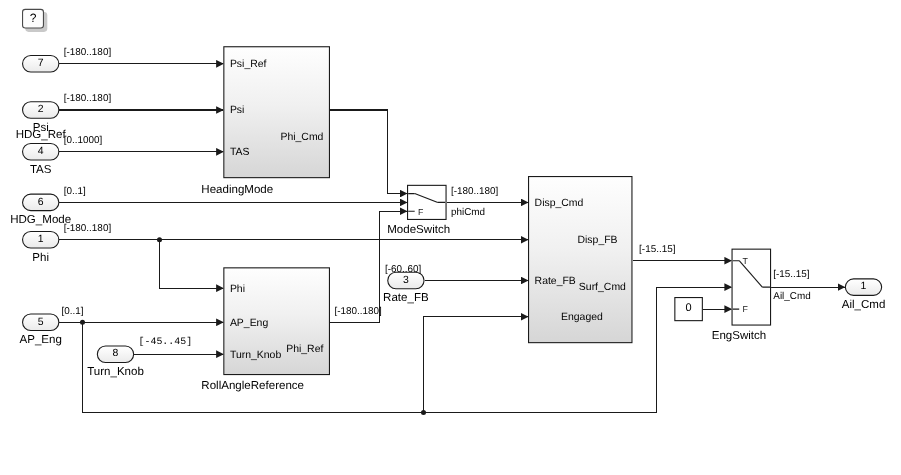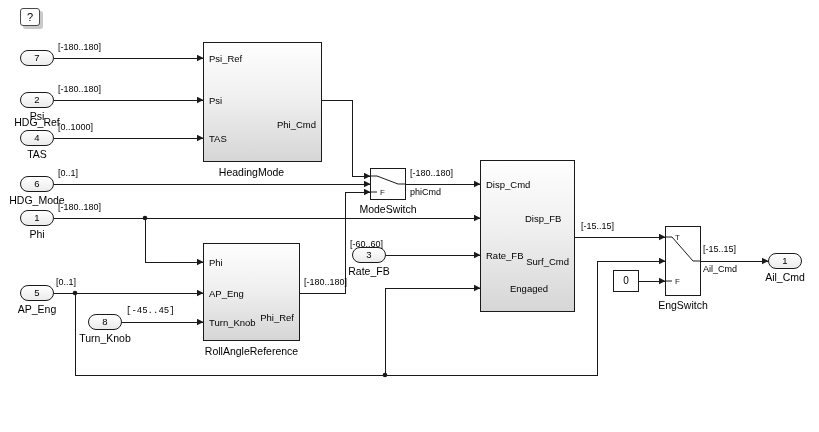--- a/index.html
+++ b/index.html
@@ -23,21 +23,21 @@
     background: linear-gradient(180deg, #fefefe 0%, #f0f0f0 45%, #d6d6d6 100%);
     border: 1px solid #1a1a1a;
   }
   .swblk { position: absolute; z-index: 2; background: #fff; border: 1px solid #1a1a1a; }
   .constblk {
     position: absolute; z-index: 2; background: #fff; border: 1px solid #1a1a1a;
     font-size: 10px; text-align: center; line-height: 19px;
   }
   .pin  { position: absolute; left: 5px;  font-size: 9.5px; line-height: 10px; white-space: nowrap; }
   .pout { position: absolute; right: 5px; font-size: 9.5px; line-height: 10px; white-space: nowrap; margin-top: 24px; }
-  .bname  { position: absolute; z-index: 2; text-align: center; font-size: 10.5px; line-height: 12px; }
+  .bname  { position: absolute; z-index: 2; font-size: 10.5px; line-height: 12px; }
   .plabel { position: absolute; z-index: 2; text-align: center; font-size: 10.5px; line-height: 12px; }
   .rng { position: absolute; z-index: 2; font-size: 9px;  line-height: 10px; white-space: nowrap; }
   .sig { position: absolute; z-index: 2; font-size: 9px;  line-height: 10px; white-space: nowrap; }
   .copyright { position: absolute; left: 0; top: 403px; width: 819px; text-align: center;
                font-size: 10px; color: #3d3d3d; z-index: 2; }
   .glyph { position: absolute; left: 0; top: 0; }
 </style>
 </head>
 <body>
 
@@ -102,21 +102,21 @@
   <div class="rng" style="left:56px;top:277px;">[0..1]</div>
 
   <div class="oval" style="left:88px;top:314px;">8</div>
   <div class="plabel" style="left:70px;top:332px;width:70px;">Turn_Knob</div>
   <div class="rng" style="left:126px;top:306px;font-family:Liberation Mono, monospace;">[-45..45]</div>
 
   <div class="oval" style="left:352px;top:247px;">3</div>
   <div class="plabel" style="left:334px;top:265px;width:70px;">Rate_FB</div>
   <div class="rng" style="left:350px;top:239px;">[-60..60]</div>
 
-  <div class="blk" style="left:203px;top:42px;width:119px;height:120px;">
+  <div class="blk" style="left:203px;top:42px;width:97px;height:120px;">
     <span class="pin" style="top:11px;">Psi_Ref</span>
     <span class="pin" style="top:53px;">Psi</span>
     <span class="pin" style="top:91px;">TAS</span>
     <span class="pout" style="top:53px;">Phi_Cmd</span>
   </div>
   <div class="bname" style="left:183px;top:166px;width:137px;">HeadingMode</div>
 
   <div class="blk" style="left:203px;top:243px;width:97px;height:98px;">
     <span class="pin" style="top:14px;">Phi</span>
     <span class="pin" style="top:45px;">AP_Eng</span>

